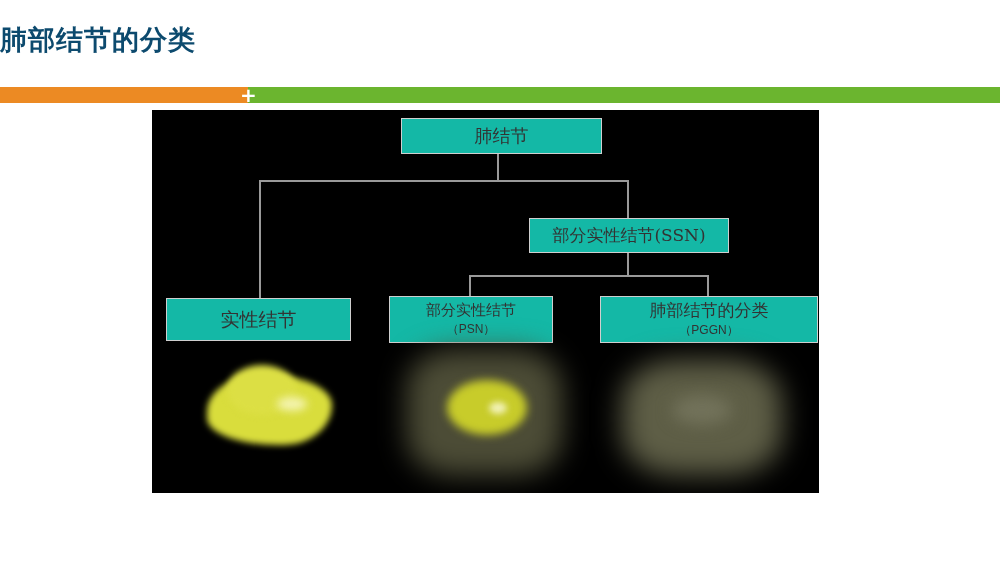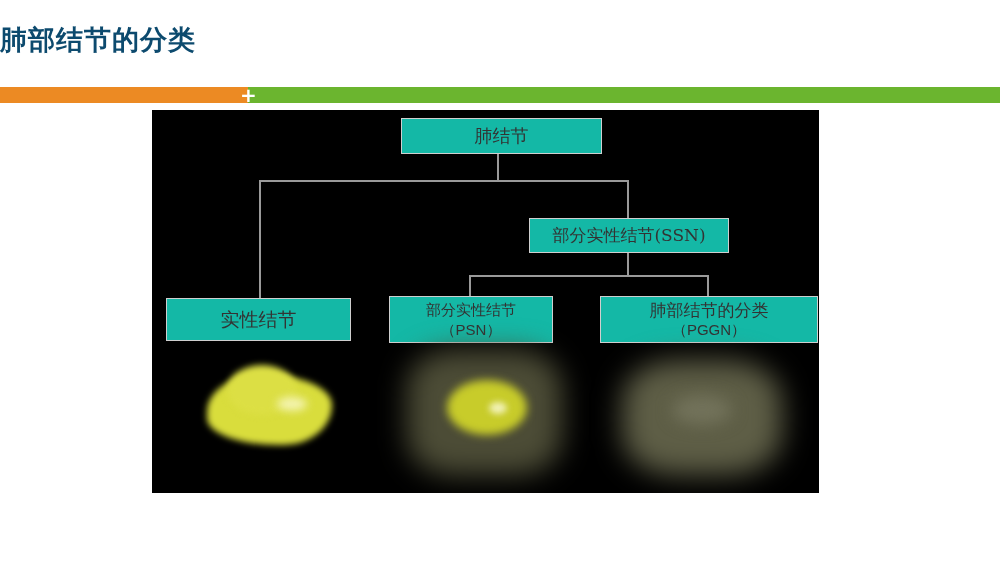--- a/index.html
+++ b/index.html
@@ -9,21 +9,21 @@
            font-size:27px; font-weight:bold; color:#0c4a6e; letter-spacing:1px; }
   .bar-orange { position:absolute; left:0; top:87px; width:248px; height:16px; background:#ec8a23; }
   .bar-green { position:absolute; left:248px; top:87px; width:752px; height:16px; background:#6bb52f; }
   .plus { position:absolute; left:240px; top:84px; width:16px; height:22px; color:#ffffff;
           font-size:20px; font-weight:bold; line-height:22px; text-align:center; }
   .panel { position:absolute; left:152px; top:110px; width:667px; height:383px; background:#000000; overflow:hidden; }
   .line { position:absolute; background:#9a9a9a; }
   .box { position:absolute; background:#14b8a6; color:#333333; text-align:center;
          font-family:"DejaVu Serif", serif; display:flex; flex-direction:column; justify-content:center; align-items:center;
          box-shadow: 0 0 0 1px #cfcfcf inset; }
-  .box .sub { font-family:"Liberation Sans", sans-serif; font-size:15px; }
+  .box .sub { font-family:"Liberation Sans", sans-serif; font-size:12px; }
   .blob { position:absolute; border-radius:50%; }
 </style>
 </head>
 <body>
 
 <div class="title">肺部结节的分类</div>
 
 <div class="bar-orange"></div>
 <div class="bar-green"></div>
 <div class="plus">+</div>

